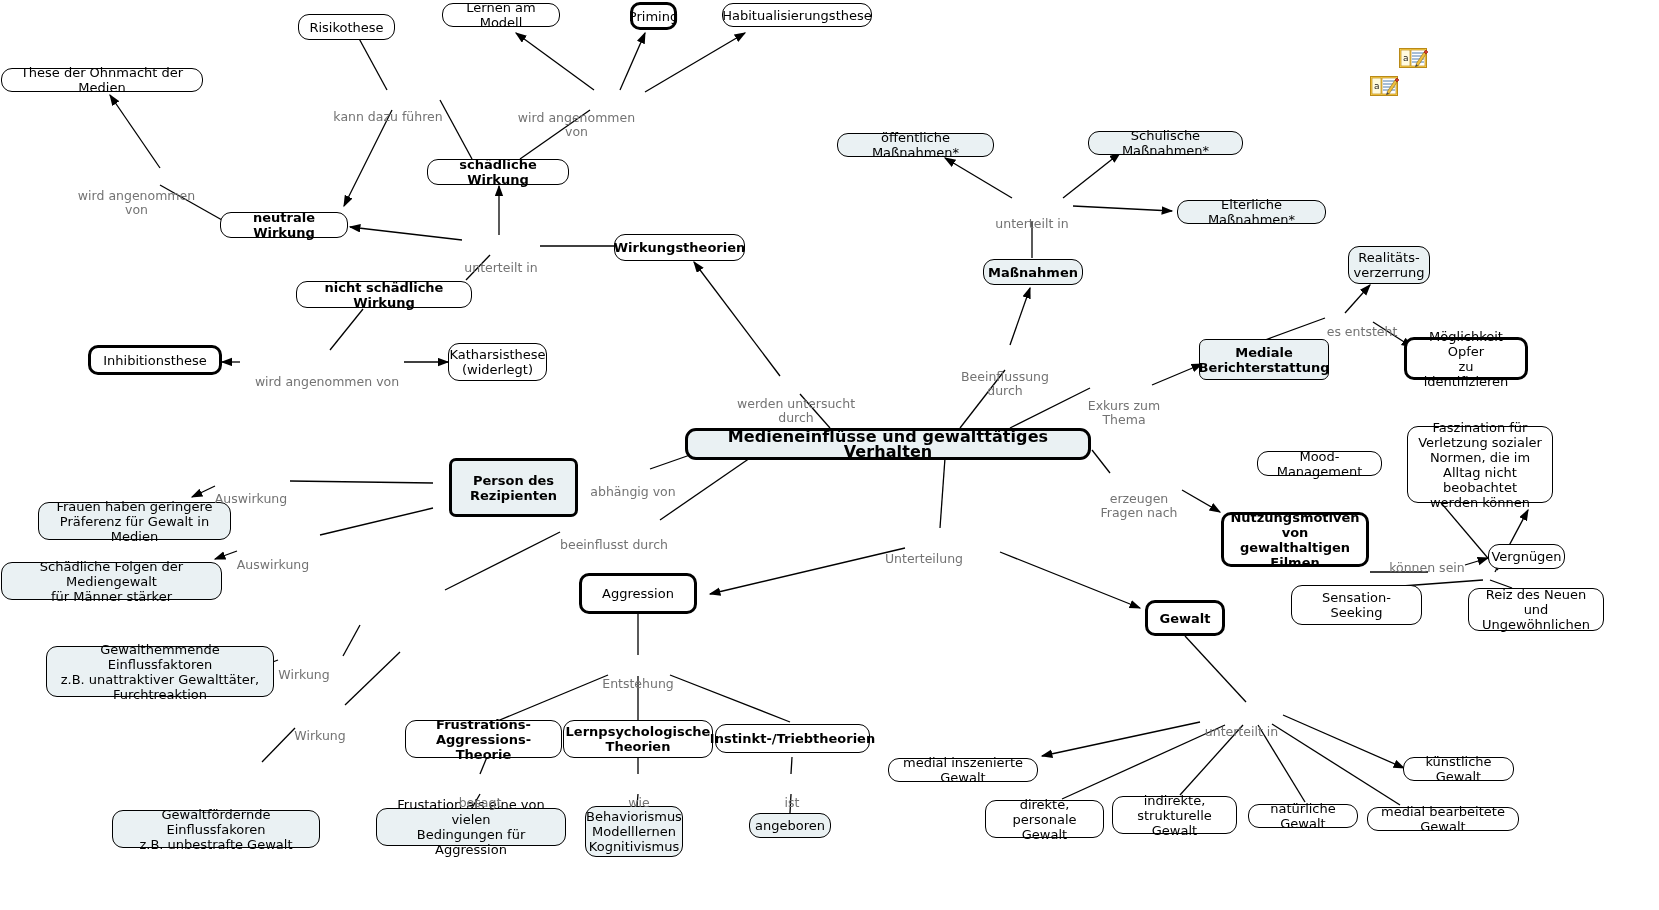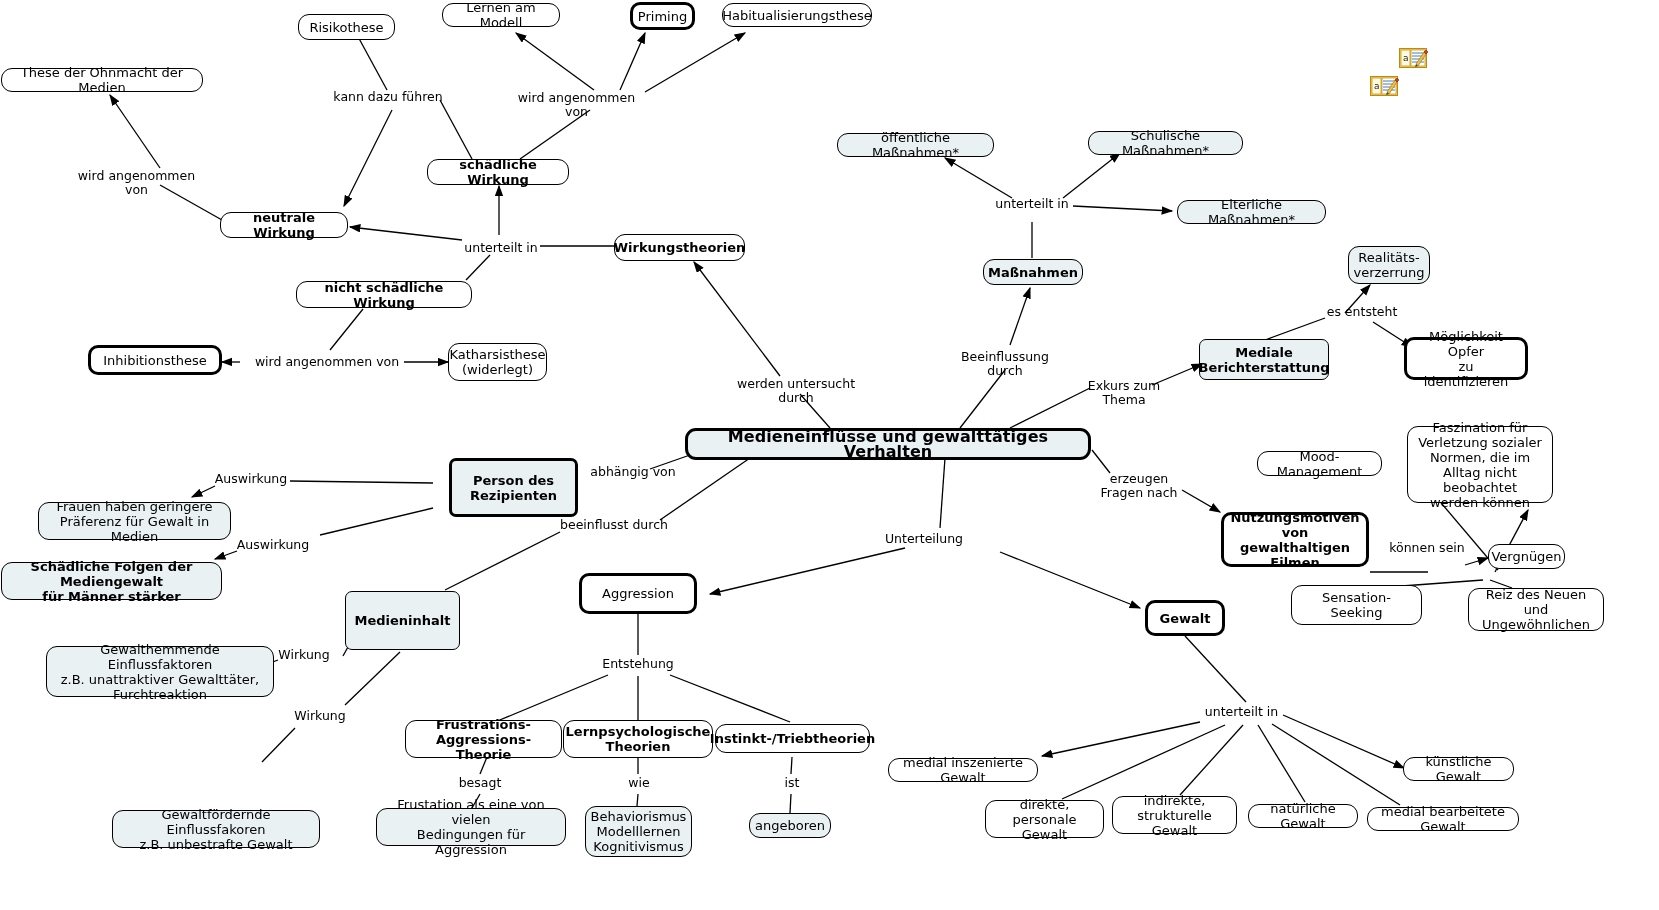--- a/index.html
+++ b/index.html
@@ -22,25 +22,26 @@
   }
   .node.white{background:#ffffff;}
   .node.bold{font-weight:bold;}
   .node.thick{border-width:3px;border-radius:10px;}
   .node.center{font-size:16px;font-weight:bold;border-width:3px;border-radius:11px;letter-spacing:0.1px;}
   .node.sq{border-radius:7px;}
   .elabel{
     position:absolute;
     font-size:12.5px;
     line-height:14px;
-    color:#000000;
+    color:#737373;
     background:transparent;
     white-space:pre-line;
     text-align:center;
     pointer-events:none;
+    margin-top:20px;
   }
   .noteicon{position:absolute;width:30px;height:22px;}
 </style>
 </head>
 <body>
 
 <div id="canvas">
 
   <svg id="edge-layer" viewBox="0 0 1659 910">
     <defs>
@@ -168,21 +169,21 @@
       <path d="M1465,565 L1488,558" marker-end="url(#ah)"></path>
 
       <path d="M1483,580 L1402,586"></path>
 
       <path d="M1490,580 L1512,588"></path>
     </g>
   </svg>
 
   <div class="node white" style="left:298px;top:14px;width:97px;height:26px;">Risikothese</div>
   <div class="node white" style="left:442px;top:3px;width:118px;height:24px;">Lernen am Modell</div>
-  <div class="node white thick" style="left:630px;top:2px;width:65px;height:28px;">Priming</div>
+  <div class="node white thick" style="left:630px;top:2px;width:47px;height:28px;">Priming</div>
   <div class="node white" style="left:722px;top:3px;width:150px;height:24px;">Habitualisierungsthese</div>
   <div class="node white" style="left:1px;top:68px;width:202px;height:24px;">These der Ohnmacht der Medien</div>
   <div class="node white bold" style="left:427px;top:159px;width:142px;height:26px;">schädliche Wirkung</div>
   <div class="node white bold" style="left:220px;top:212px;width:128px;height:26px;">neutrale Wirkung</div>
   <div class="node white bold" style="left:296px;top:281px;width:176px;height:27px;">nicht schädliche Wirkung</div>
   <div class="node white bold" style="left:614px;top:234px;width:131px;height:27px;">Wirkungstheorien</div>
   <div class="node white thick" style="left:88px;top:345px;width:134px;height:30px;">Inhibitionsthese</div>
   <div class="node white" style="left:448px;top:343px;width:99px;height:38px;">Katharsisthese
 (widerlegt)</div>
   <div class="node" style="left:837px;top:133px;width:157px;height:24px;">öffentliche Maßnahmen*</div>
@@ -195,38 +196,37 @@
 Berichterstattung</div>
   <div class="node white thick" style="left:1404px;top:337px;width:124px;height:43px;">Möglichkeit Opfer
 zu identifizieren</div>
 
   <div class="node center" style="left:685px;top:428px;width:406px;height:32px;">Medieneinflüsse und gewalttätiges Verhalten</div>
 
   <div class="node bold thick sq" style="left:449px;top:458px;width:129px;height:59px;">Person des
 Rezipienten</div>
   <div class="node" style="left:38px;top:502px;width:193px;height:38px;text-align:center;">Frauen haben geringere
 Präferenz  für Gewalt in Medien</div>
-  <div class="node" style="left:1px;top:562px;width:221px;height:38px;font-weight:bold;">Schädliche Folgen der Mediengewalt
+  <div class="node" style="left:1px;top:562px;width:221px;height:38px;">Schädliche Folgen der Mediengewalt
 für Männer stärker</div>
   <div class="node" style="left:46px;top:646px;width:228px;height:51px;">Gewalthemmende Einflussfaktoren
 z.B. unattraktiver Gewalttäter,
 Furchtreaktion</div>
   <div class="node" style="left:112px;top:762px;width:208px;height:38px;margin-top:48px;">Gewaltfördernde Einflussfakoren
 z.B. unbestrafte Gewalt</div>
-  <div class="node bold sq" style="left:345px;top:591px;width:115px;height:59px;">Medieninhalt</div>
 
   <div class="node white thick" style="left:579px;top:573px;width:118px;height:41px;">Aggression</div>
   <div class="node white bold" style="left:405px;top:720px;width:157px;height:38px;">Frustrations-
 Aggressions-Theorie</div>
   <div class="node white bold" style="left:563px;top:720px;width:150px;height:38px;">Lernpsychologische
 Theorien</div>
   <div class="node white bold" style="left:715px;top:724px;width:155px;height:29px;">Instinkt-/Triebtheorien</div>
   <div class="node" style="left:376px;top:808px;width:190px;height:38px;">Frustation als eine von vielen
 Bedingungen für Aggression</div>
-  <div class="node" style="left:585px;top:806px;width:107px;height:51px;">Behaviorismus
+  <div class="node" style="left:585px;top:806px;width:98px;height:51px;">Behaviorismus
 Modelllernen
 Kognitivismus</div>
   <div class="node" style="left:749px;top:813px;width:82px;height:25px;">angeboren</div>
 
   <div class="node white bold thick" style="left:1145px;top:600px;width:80px;height:36px;">Gewalt</div>
   <div class="node white" style="left:888px;top:758px;width:150px;height:24px;">medial inszenierte Gewalt</div>
   <div class="node white" style="left:985px;top:800px;width:119px;height:38px;">direkte, personale
 Gewalt</div>
   <div class="node white" style="left:1112px;top:796px;width:125px;height:38px;">indirekte, strukturelle
 Gewalt</div>

